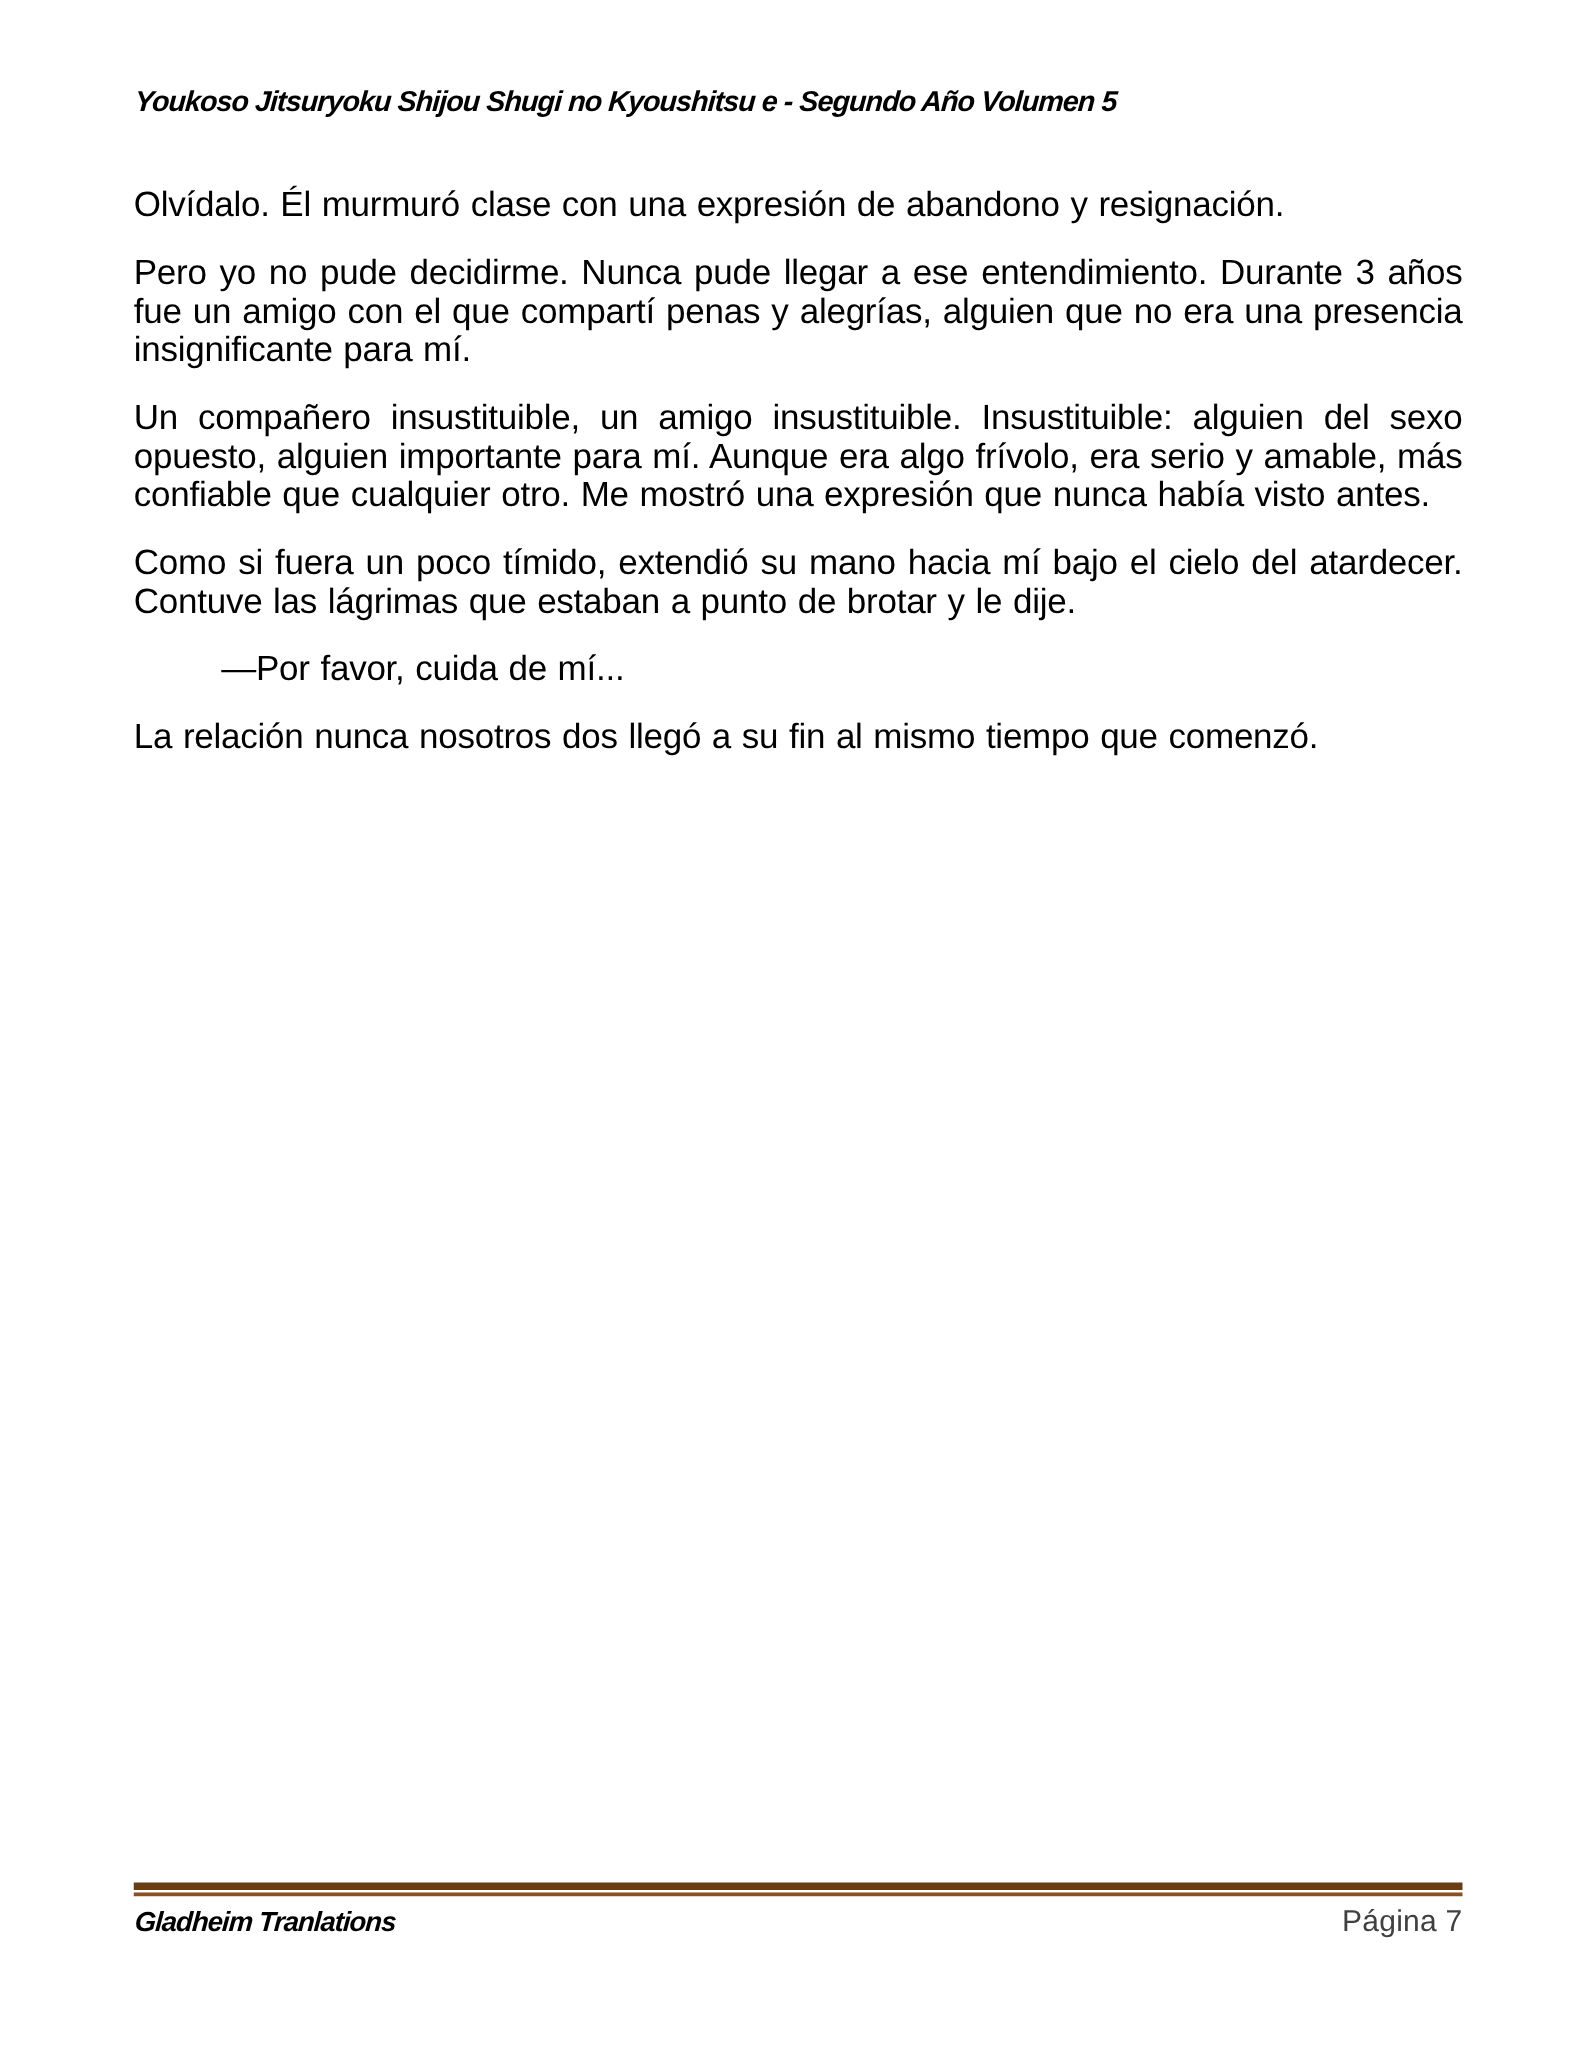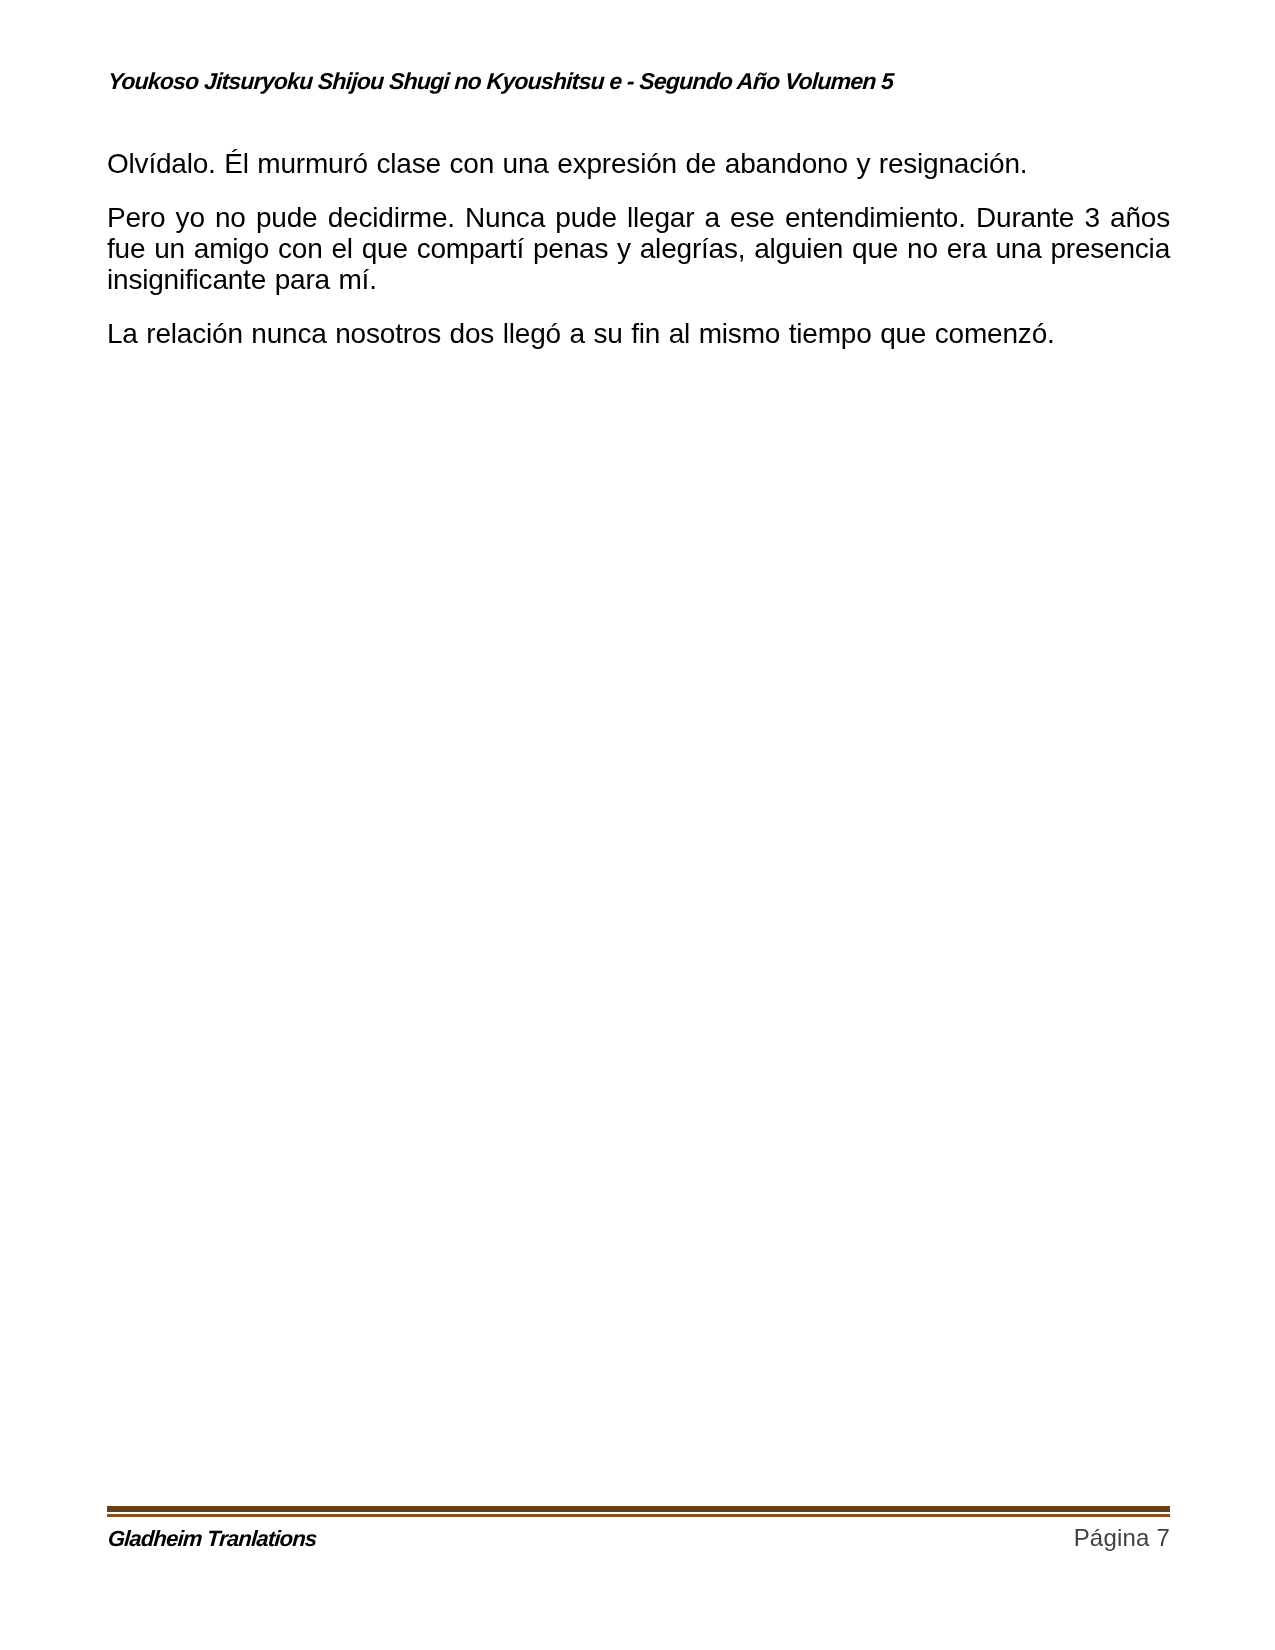--- a/index.html
+++ b/index.html
@@ -99,20 +99,23 @@
 
 <div class="page">
 
   <div class="header">
     <div class="header-title">Youkoso Jitsuryoku Shijou Shugi no Kyoushitsu e - Segundo Año Volumen 5</div>
   </div>
 
   <div class="content">
     <p>Olvídalo. Él murmuró clase con una expresión de abandono y resignación.</p>
     <p>Pero yo no pude decidirme. Nunca pude llegar a ese entendimiento. Durante 3 años fue un amigo con el que compartí penas y alegrías, alguien que no era una presencia insignificante para mí.</p>
+    <p>Un compañero insustituible, un amigo insustituible. Insustituible: alguien del sexo opuesto, alguien importante para mí. Aunque era algo frívolo, era serio y amable, más confiable que cualquier otro. Me mostró una expresión que nunca había visto antes.</p>
+    <p>Como si fuera un poco tímido, extendió su mano hacia mí bajo el cielo del atardecer. Contuve las lágrimas que estaban a punto de brotar y le dije.</p>
+    <p class="dialogue">—Por favor, cuida de mí...</p>
     <p>La relación nunca nosotros dos llegó a su fin al mismo tiempo que comenzó.</p>
   </div>
 
   <div class="footer">
     <div>
       <div class="rule-dark"></div>
       <div class="rule-light"></div>
     </div>
     <div class="footer-row">
       <span class="translator">Gladheim Tranlations</span>

